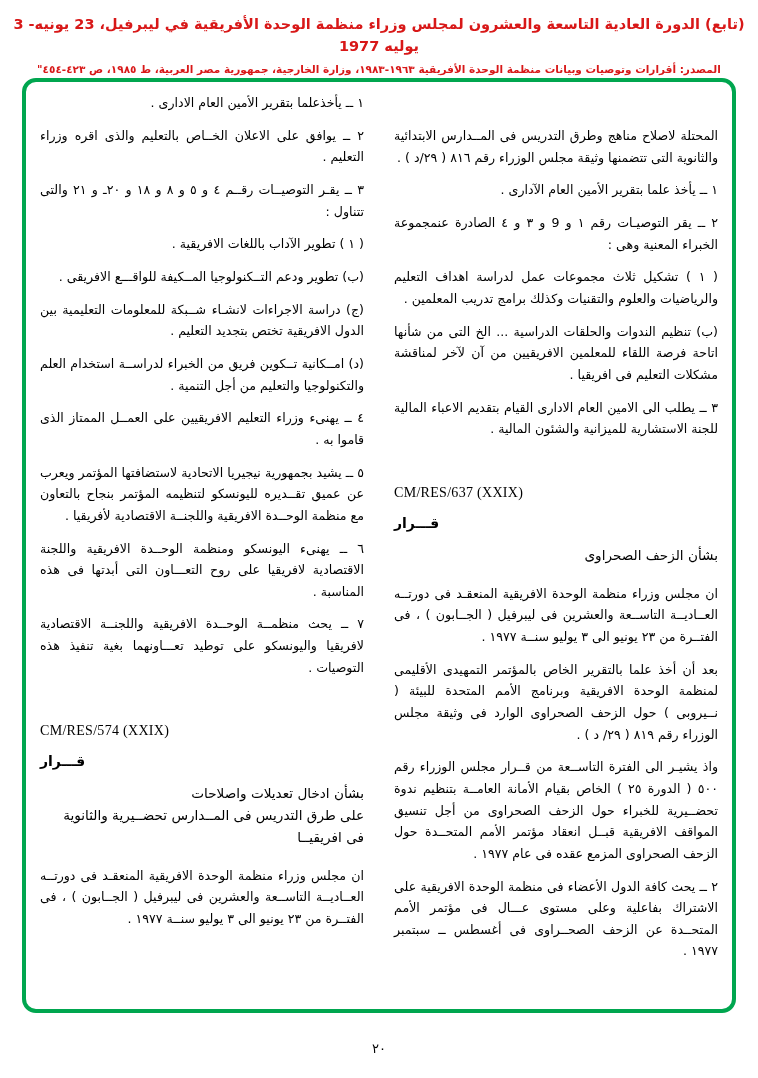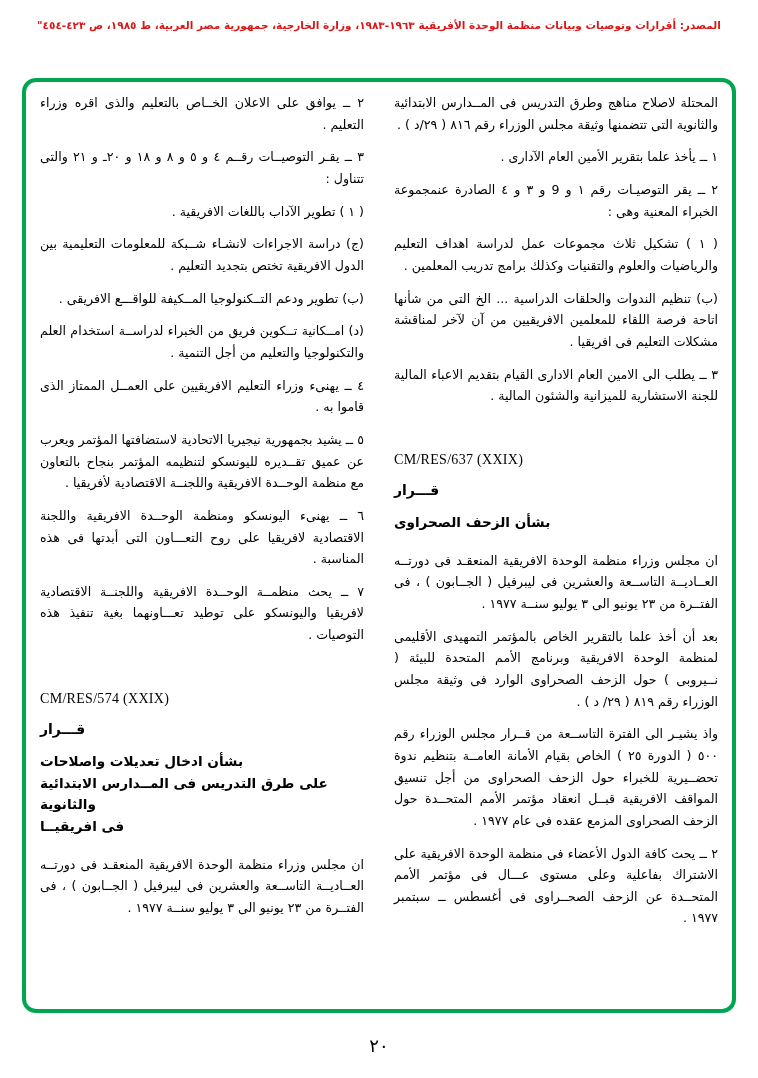--- a/index.html
+++ b/index.html
@@ -63,21 +63,21 @@
     display: flex;
     flex-direction: row;
     gap: 30px;
     box-sizing: border-box;
   }
   .col {
     width: 324px;
     direction: rtl;
     text-align: justify;
   }
-  .col.right { order: 0; }
+  .col.right { order: 0; margin-top: 33px; }
   .col.left  { order: 1; }
 
   p.par {
     margin: 0 0 11px 0;
     font-size: 12.6px;
     line-height: 1.72;
     text-align: justify;
     text-justify: inter-word;
   }
 
@@ -90,46 +90,47 @@
     letter-spacing: .3px;
   }
   .res-word {
     text-align: left;
     font-size: 14px;
     font-weight: bold;
     letter-spacing: 6px;
     margin: 0 0 14px 0;
   }
   .res-subject {
-    text-align: left;
+    text-align: right;
     font-size: 13.6px;
-    font-weight: bold;
+    font-weight: normal;
     line-height: 1.6;
     margin: 0 0 16px 0;
   }
   .gap-sm { height: 6px; }
   .gap-md { height: 14px; }
 
   
   .page-number {
     position: absolute;
     bottom: 22px;
     left: 0;
     right: 0;
     text-align: center;
-    font-size: 18px;
+    font-size: 13px;
     letter-spacing: 1px;
   }
 </style>
 </head>
 <body>
 
 <div class="page">
 
   <div class="doc-header">
+    <div class="title">(تابع) الدورة العادية التاسعة والعشرون لمجلس وزراء منظمة الوحدة الأفريقية في ليبرفيل، 23 يونيه- 3 يوليه 1977</div>
     <div class="source">المصدر: أقرارات وتوصيات وبيانات منظمة الوحدة الأفريقية ١٩٦٣-١٩٨٣، وزارة الخارجية، جمهورية مصر العربية، ط ١٩٨٥، ص ٤٢٣-٤٥٤"</div>
   </div>
 
   <div class="frame"></div>
 
   <div class="columns">
 
     <div class="col right">
 
       <p class="par">المحتلة لاصلاح مناهج وطرق التدريس فى المــدارس الابتدائية والثانوية التى تتضمنها وثيقة مجلس الوزراء رقم ٨١٦ ( ٢٩/د ) .</p>
@@ -147,38 +148,39 @@
 
       <p class="par">ان مجلس وزراء منظمة الوحدة الافريقية المنعقـد فى دورتــه العــاديــة التاســعة والعشرين فى ليبرفيل ( الجــابون ) ، فى الفتــرة من ٢٣ يونيو الى ٣ يوليو سنــة ١٩٧٧ .</p>
       <p class="par">بعد أن أخذ علما بالتقرير الخاص بالمؤتمر التمهيدى الأقليمى لمنظمة الوحدة الافريقية وبرنامج الأمم المتحدة للبيئة ( نــيروبى ) حول الزحف الصحراوى الوارد فى وثيقة مجلس الوزراء رقم ٨١٩ ( ٢٩/ د ) .</p>
       <p class="par">واذ يشيـر الى الفترة التاســعة من قــرار مجلس الوزراء رقم ٥٠٠ ( الدورة ٢٥ ) الخاص بقيام الأمانة العامــة بتنظيم ندوة تحضــيرية للخبراء حول الزحف الصحراوى من أجل تنسيق المواقف الافريقية قبــل انعقاد مؤتمر الأمم المتحــدة حول الزحف الصحراوى المزمع عقده فى عام ١٩٧٧ .</p>
       <p class="par">٢ ــ يحث كافة الدول الأعضاء فى منظمة الوحدة الافريقية على الاشتراك بفاعلية وعلى مستوى عـــال فى مؤتمر الأمم المتحــدة عن الزحف الصحــراوى فى أغسطس ــ سبتمبر ١٩٧٧ .</p>
 
     </div>
 
     <div class="col left">
 
+      <p class="par">١ ــ يأخذعلما بتقرير الأمين العام الادارى .</p>
       <p class="par">٢ ــ يوافق على الاعلان الخــاص بالتعليم والذى اقره وزراء التعليم .</p>
       <p class="par">٣ ــ يقـر التوصيــات رقــم ٤ و ٥ و ٨ و ١٨ و ٢٠ـ و ٢١ والتى تتناول :</p>
       <p class="par">( ١ ) تطوير الآداب باللغات الافريقية .</p>
+      <p class="par">(ب) تطوير ودعم التــكنولوجيا المــكيفة للواقـــع الافريقى .</p>
       <p class="par">(ج) دراسة الاجراءات لانشـاء شــبكة للمعلومات التعليمية بين الدول الافريقية تختص بتجديد التعليم .</p>
-      <p class="par">(ب) تطوير ودعم التــكنولوجيا المــكيفة للواقـــع الافريقى .</p>
       <p class="par">(د) امــكانية تــكوين فريق من الخبراء لدراســة استخدام العلم والتكنولوجيا والتعليم من أجل التنمية .</p>
       <p class="par">٤ ــ يهنىء وزراء التعليم الافريقيين على العمــل الممتاز الذى قاموا به .</p>
       <p class="par">٥ ــ يشيد بجمهورية نيجيريا الاتحادية لاستضافتها المؤتمر ويعرب عن عميق تقــديره لليونسكو لتنظيمه المؤتمر بنجاح بالتعاون مع منظمة الوحــدة الافريقية واللجنــة الاقتصادية لأفريقيا .</p>
       <p class="par">٦ ــ يهنىء اليونسكو ومنظمة الوحــدة الافريقية واللجنة الاقتصادية لافريقيا على روح التعـــاون التى أبدتها فى هذه المناسبة .</p>
       <p class="par">٧ ــ يحث منظمــة الوحــدة الافريقية واللجنــة الاقتصادية لافريقيا واليونسكو على توطيد تعـــاونهما بغية تنفيذ هذه التوصيات .</p>
 
       <div class="gap-md"></div>
 
       <div class="res-code">CM/RES/574 (XXIX)</div>
       <div class="res-word">قـــرار</div>
       <div class="res-subject">
         <div>بشأن ادخال تعديلات واصلاحات</div>
-        <div>على طرق التدريس فى المــدارس الابتدائية والثانوية</div>
+        <div>على طرق التدريس فى المــدارس تحضــيرية والثانوية</div>
         <div>فى افريقيــا</div>
       </div>
 
       <p class="par">ان مجلس وزراء منظمة الوحدة الافريقية المنعقـد فى دورتــه العــاديــة التاســعة والعشرين فى ليبرفيل ( الجــابون ) ، فى الفتــرة من ٢٣ يونيو الى ٣ يوليو سنــة ١٩٧٧ .</p>
       <div class="gap-sm"></div>
 
     </div>
 
   </div>
 

